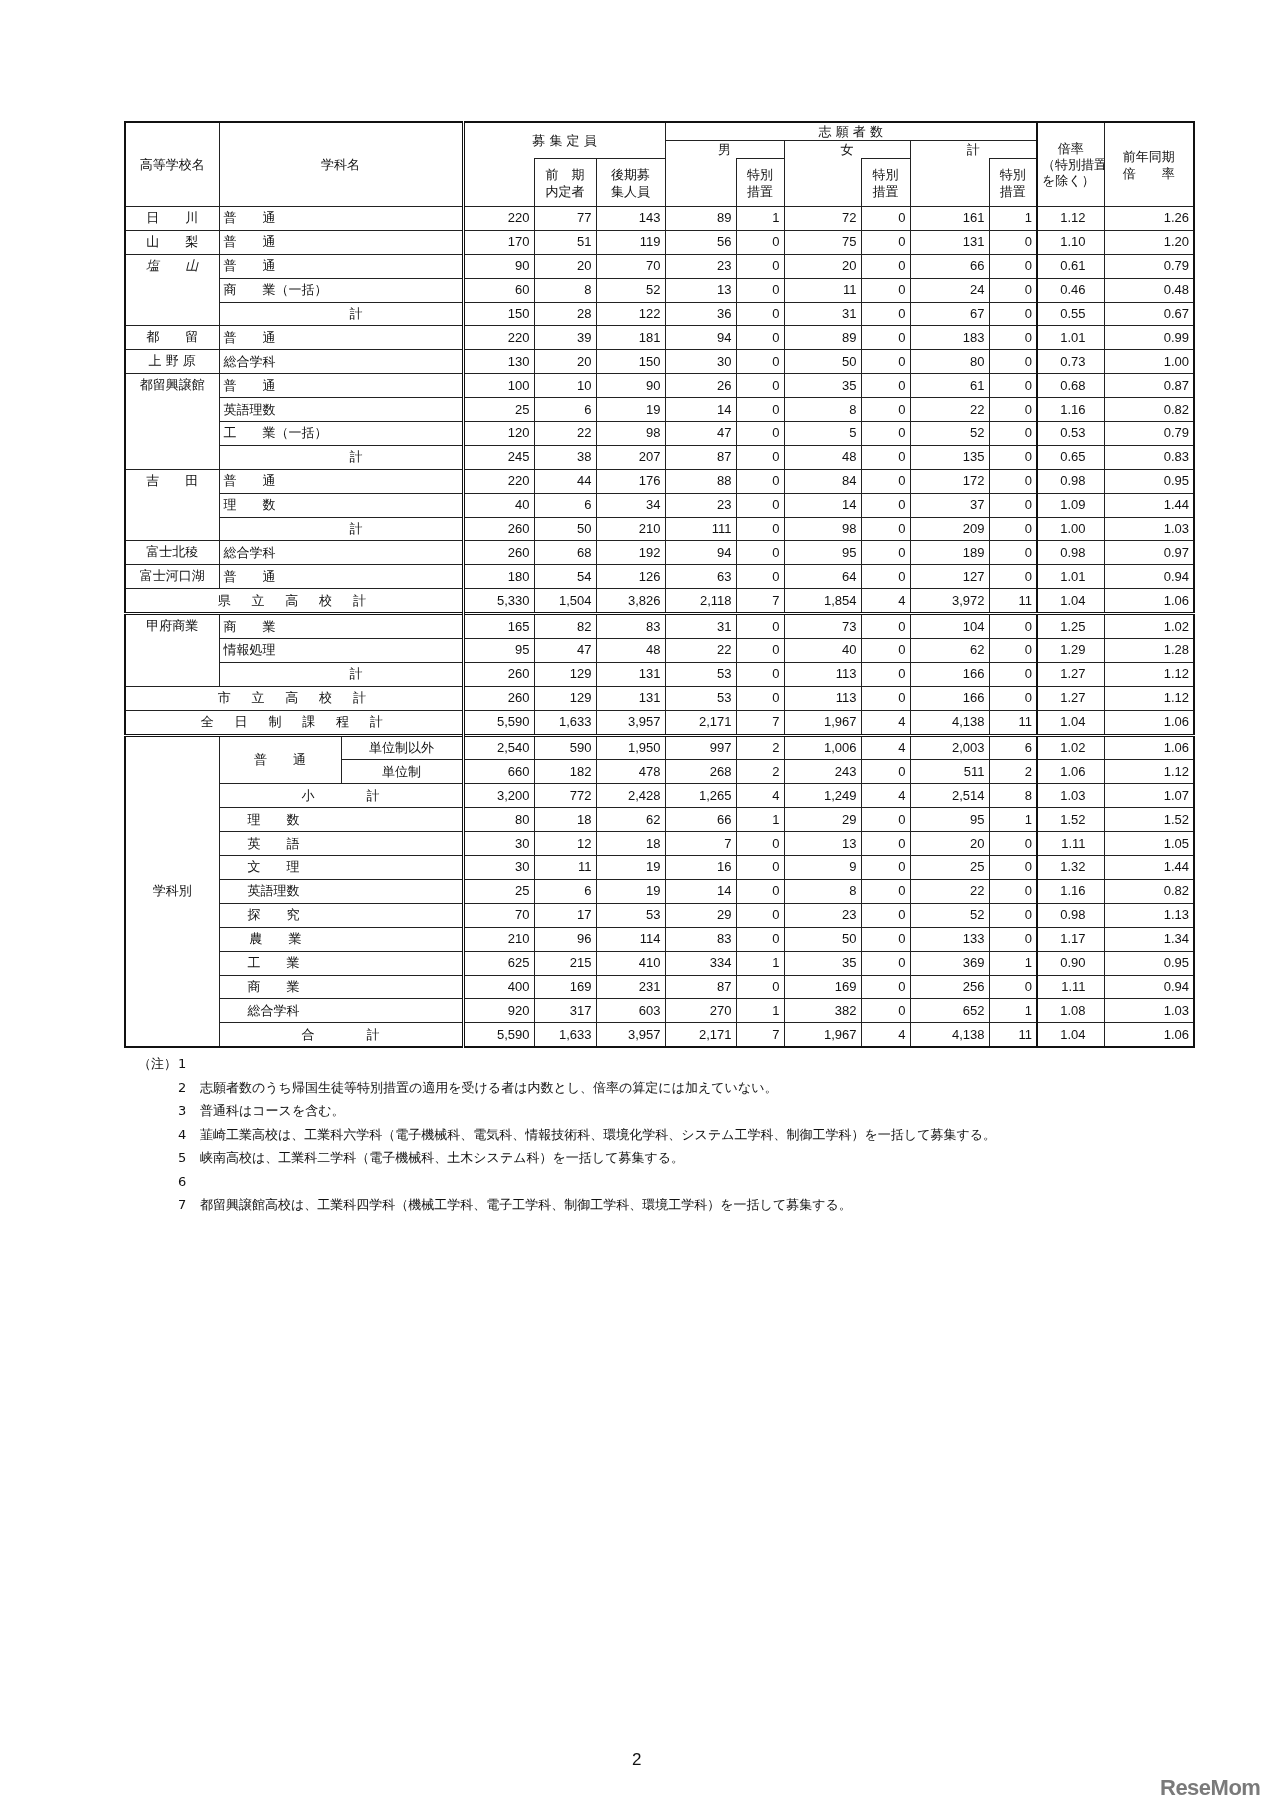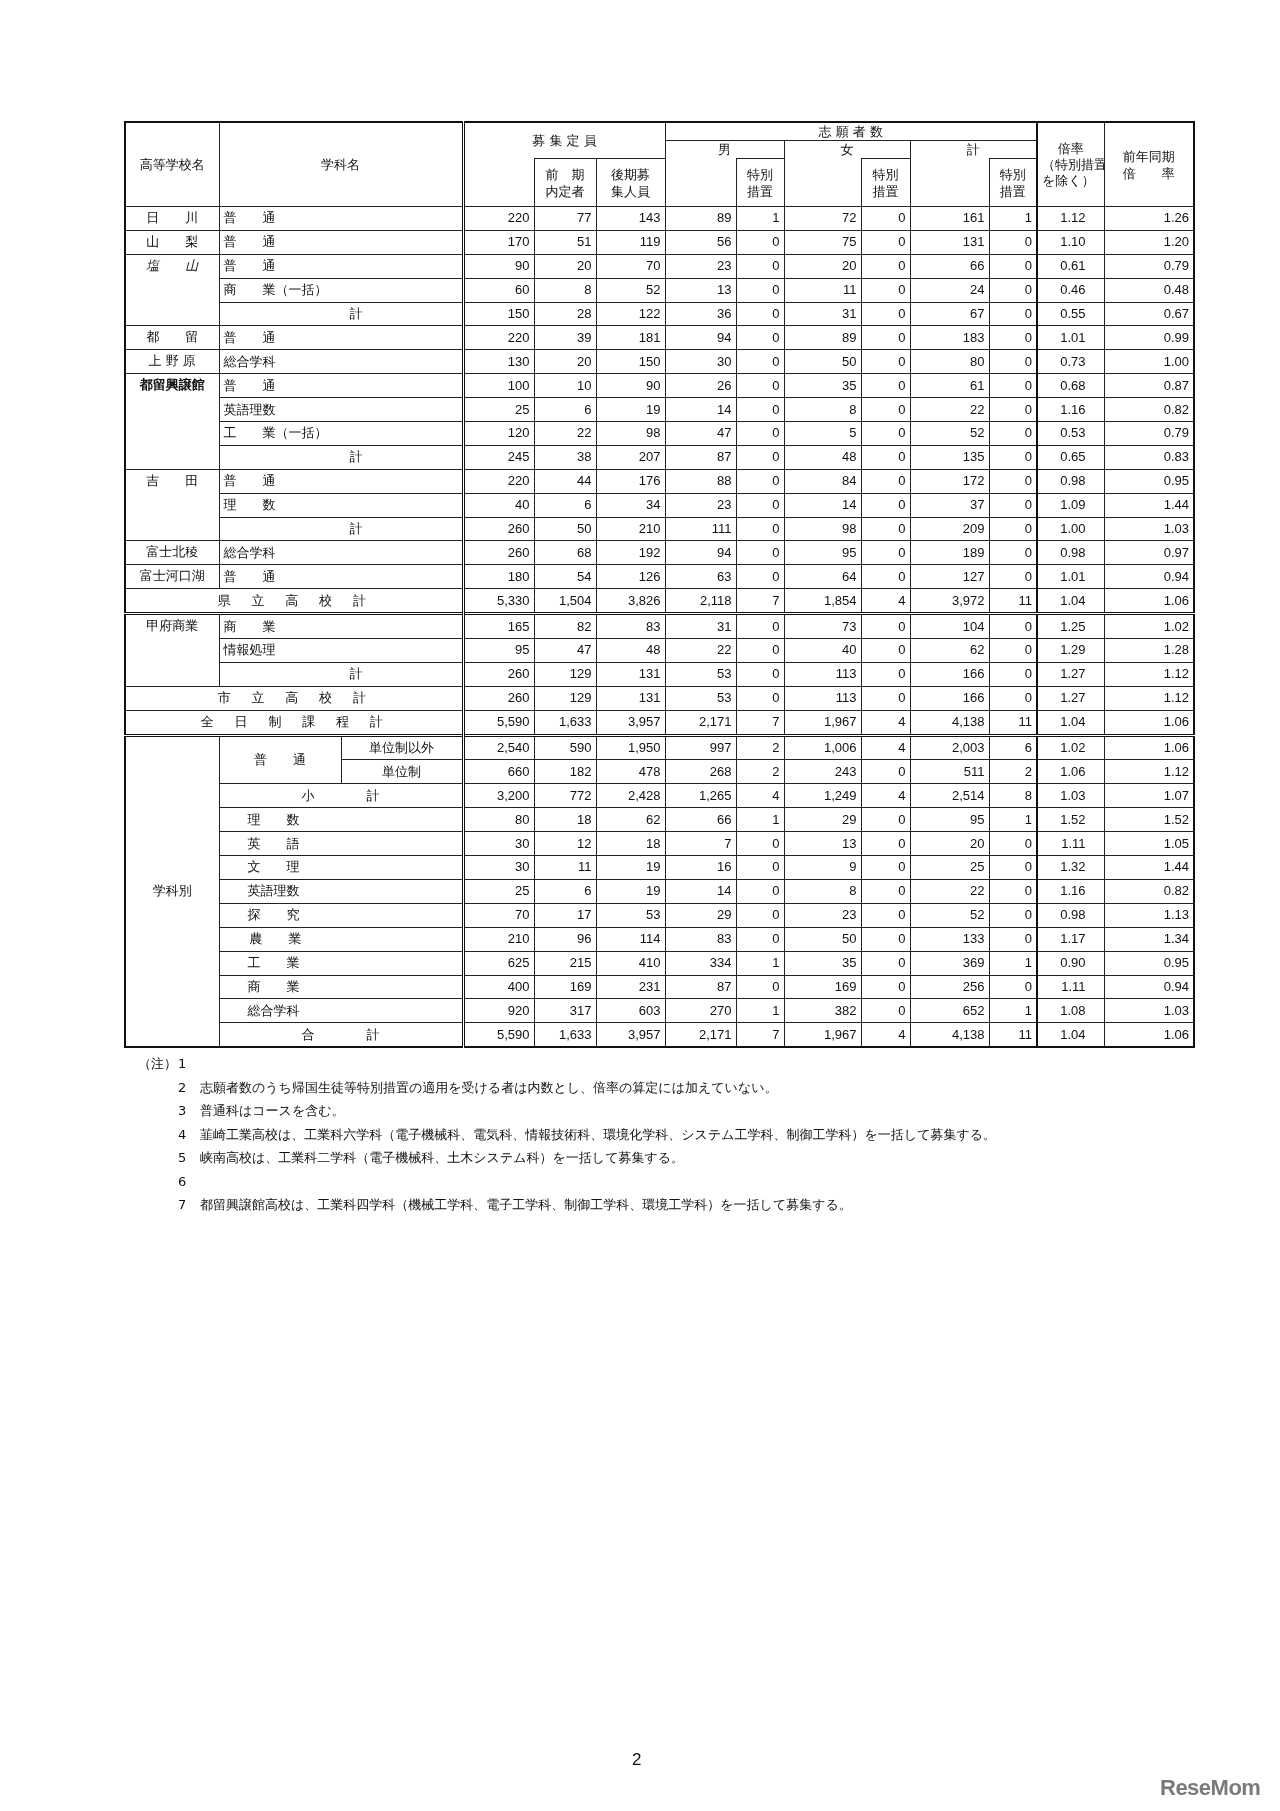--- a/index.html
+++ b/index.html
@@ -186,21 +186,21 @@
         <td class="num">30</td>
         <td class="num">0</td>
         <td class="num">50</td>
         <td class="num">0</td>
         <td class="num">80</td>
         <td class="num">0</td>
         <td class="num thk-l" style="padding-right: 18px;">0.73</td>
         <td class="num">1.00</td>
       </tr>
       <tr>
-        <td class="ctr" rowspan="4" style="vertical-align: top; font-weight: bold;">都留興譲館</td>
+        <td class="ctr" rowspan="4" style="vertical-align: top;">都留興譲館</td>
         <td class="lft" colspan="2">普　　通</td>
         <td class="num dbl-l">100</td>
         <td class="num">10</td>
         <td class="num">90</td>
         <td class="num">26</td>
         <td class="num">0</td>
         <td class="num">35</td>
         <td class="num">0</td>
         <td class="num">61</td>
         <td class="num">0</td>

